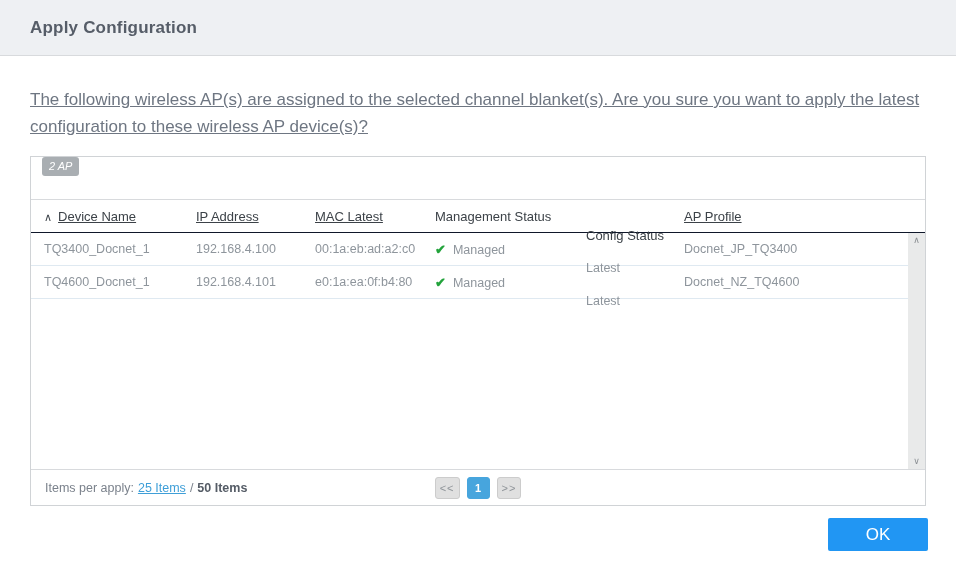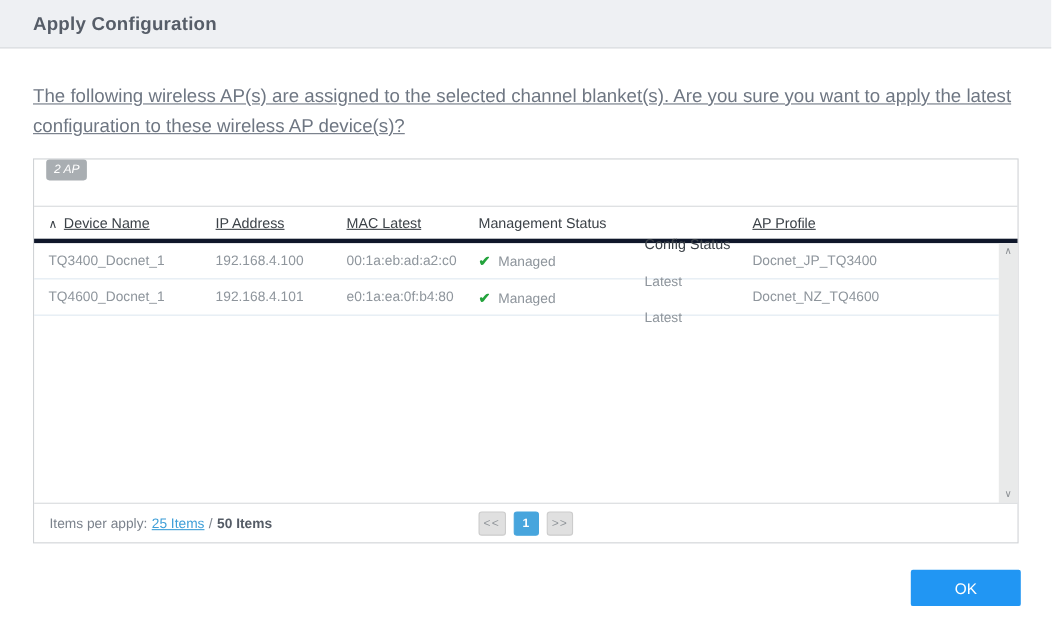--- a/index.html
+++ b/index.html
@@ -6,21 +6,21 @@
   html, body { background: #ffffff; }
   body { font-family: "Liberation Sans", sans-serif; }
   .screen {
     position: relative;
     width: 956px; height: 570px;
     background: #ffffff;
     overflow: hidden;
   }
   
   .titlebar {
-    height: 44px;
+    height: 56px;
     background: #eef0f3;
     border-bottom: 1px solid #d8dadd;
     display: flex; align-items: center;
     padding: 0 30px;
   }
   .titlebar h1 {
     font-size: 17px; font-weight: bold;
     color: #565d68;
     letter-spacing: 0.2px;
   }
@@ -59,21 +59,21 @@
   .grid-row { display: flex; align-items: center; }
   .cell { padding-left: 13px; flex: 0 0 auto; overflow: hidden; white-space: nowrap; }
   .c1 { width: 152px; }
   .c2 { width: 119px; }
   .c3 { width: 120px; }
   .c4 { width: 151px; }
   .c5 { width: 98px; margin-top: 38px; }
   .c6 { flex: 1 1 auto; }
   .grid-header {
     height: 33px;
-    border-bottom: 4px solid #0f172a;
+    border-bottom: 1px solid #0f172a;
     font-size: 13px;
     color: #3c4248;
   }
   .grid-header .sortable .col-label { text-decoration: underline; cursor: pointer; }
   .sort-caret { color: #3c4248; font-size: 11px; margin-right: 6px; display: inline-block; }
   .grid-body {
     position: relative;
     height: 236px;
   }
   .grid-body .data-row {
@@ -147,21 +147,21 @@
   .actions {
     position: absolute;
     right: 28px; top: 518px;
     display: flex; gap: 10px;
   }
   .btn {
     height: 33px;
     border: none;
     border-radius: 2px;
     color: #ffffff;
-    font-size: 14px;
+    font-size: 17px;
     font-family: "Liberation Sans", sans-serif;
     cursor: pointer;
   }
   .btn-ok { width: 100px; background: #2196f3; }
   .btn-cancel { width: 80px; background: #b1b1b1; }
 </style>
 </head>
 <body>
 
 <div class="screen">

